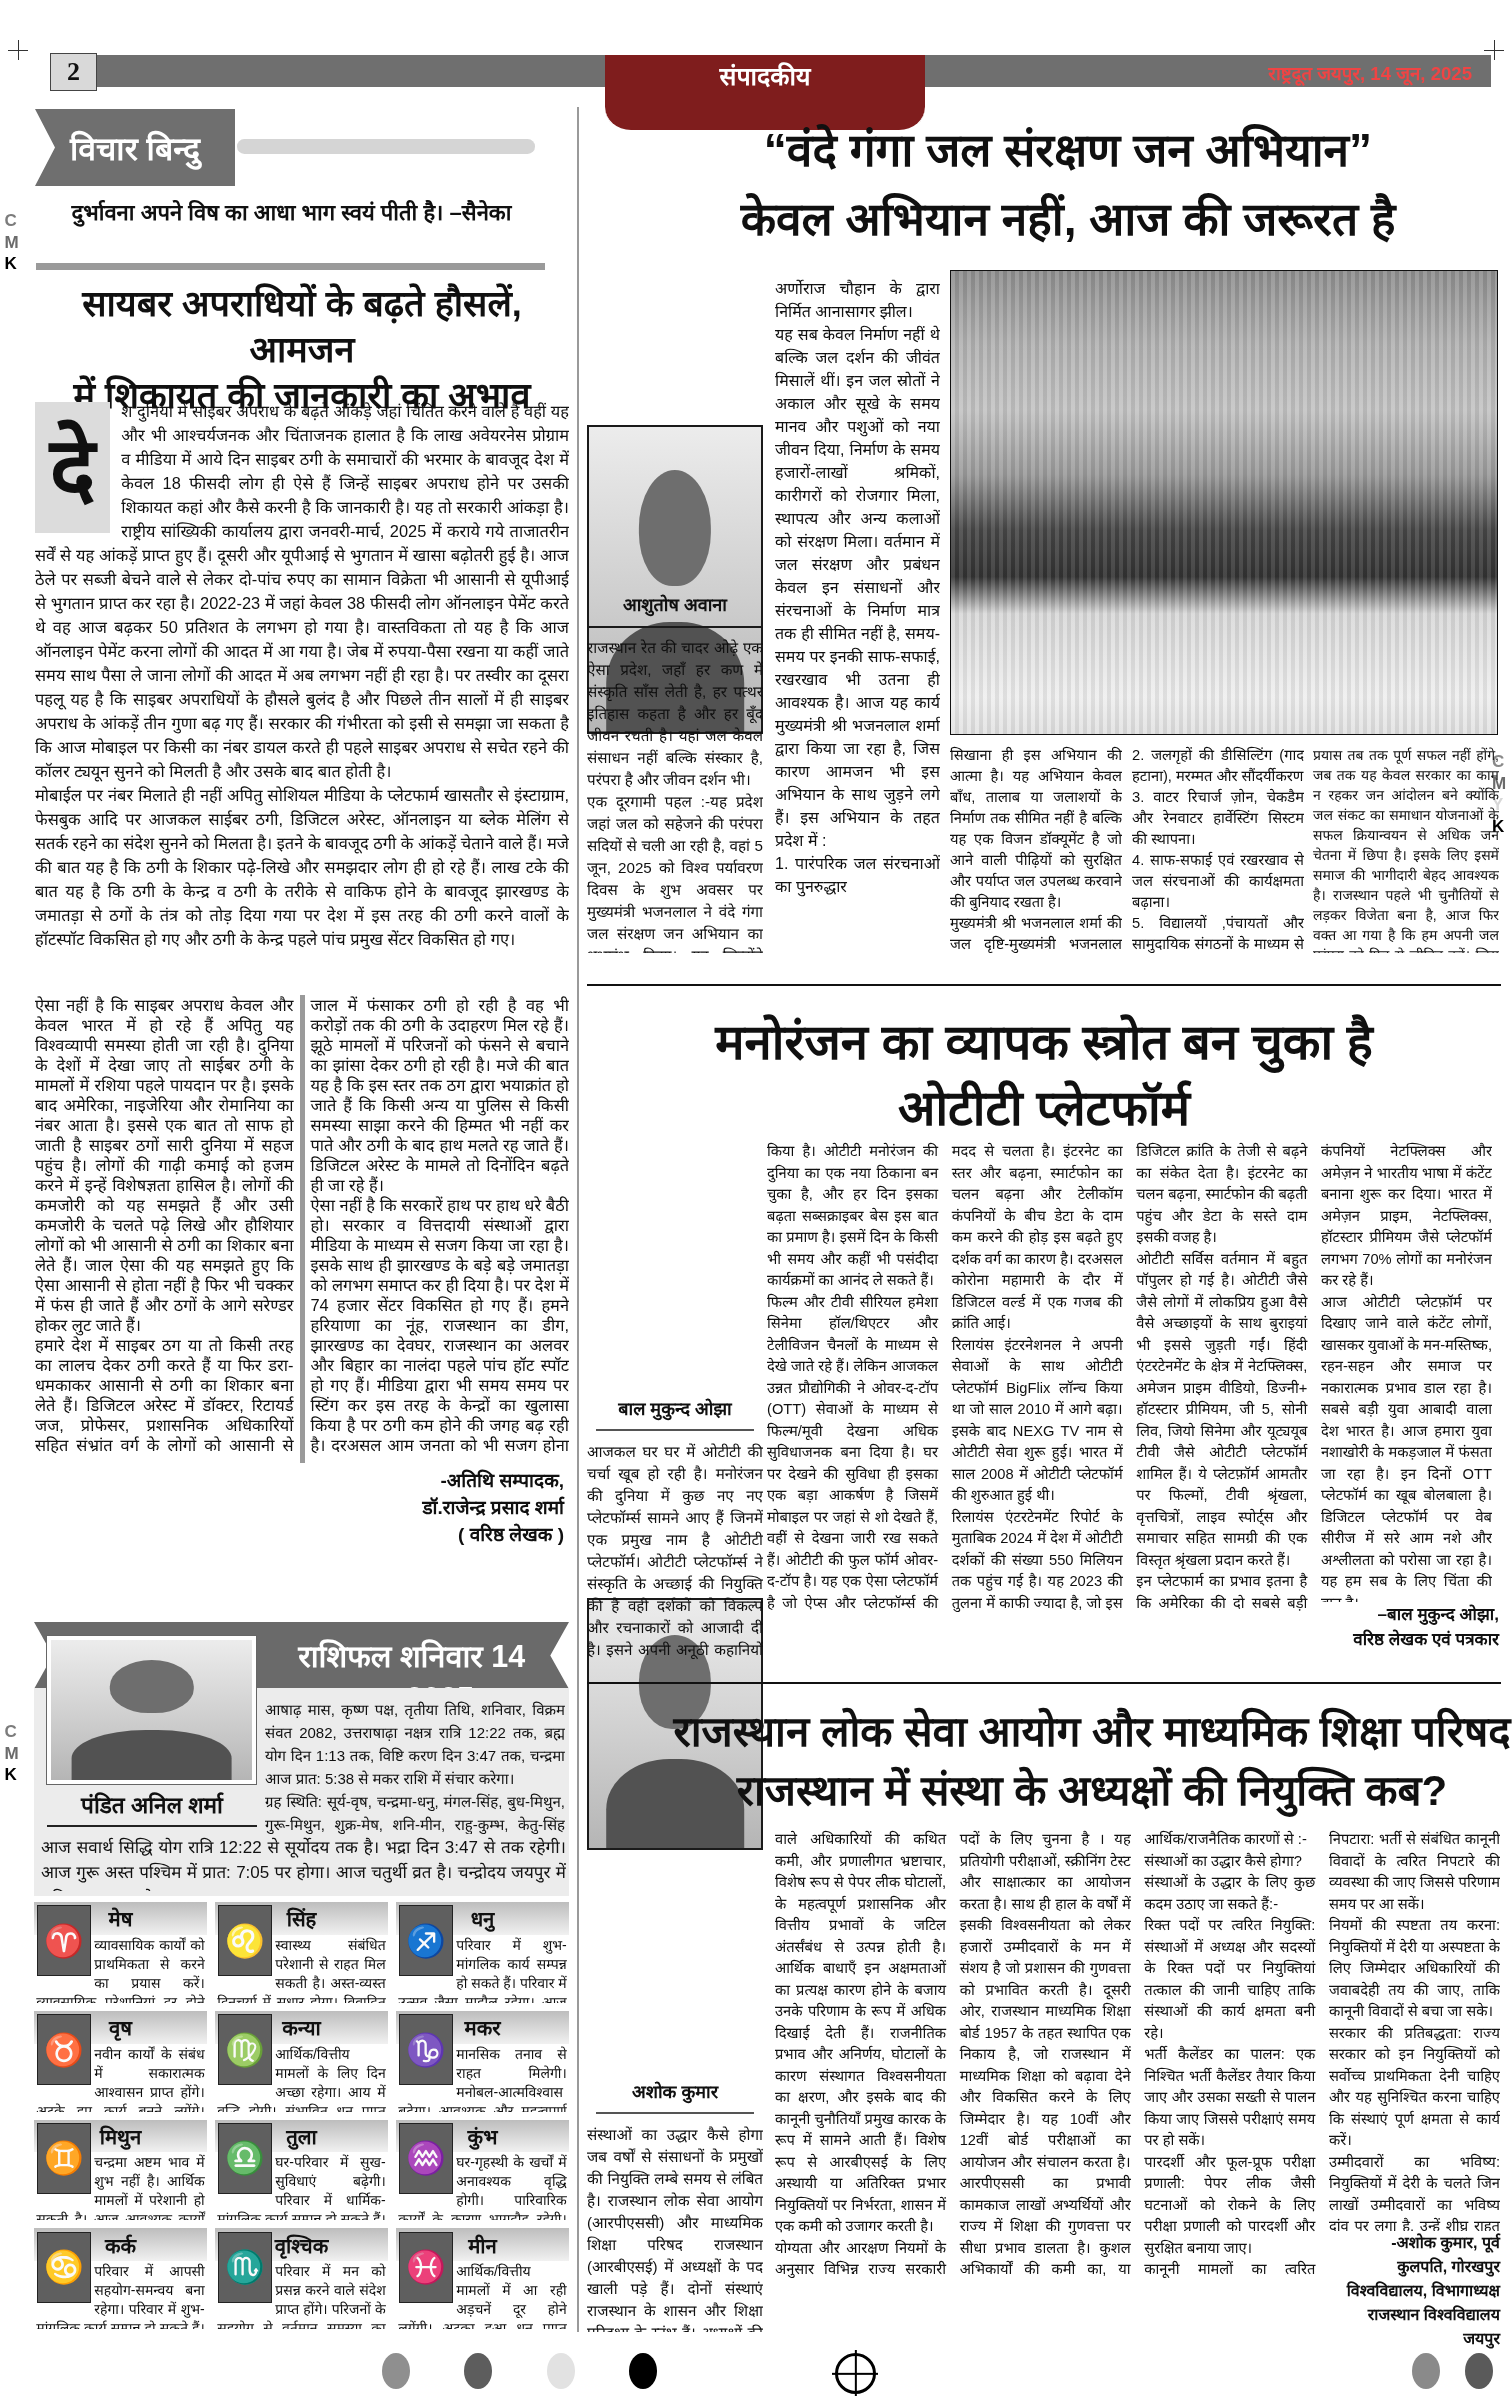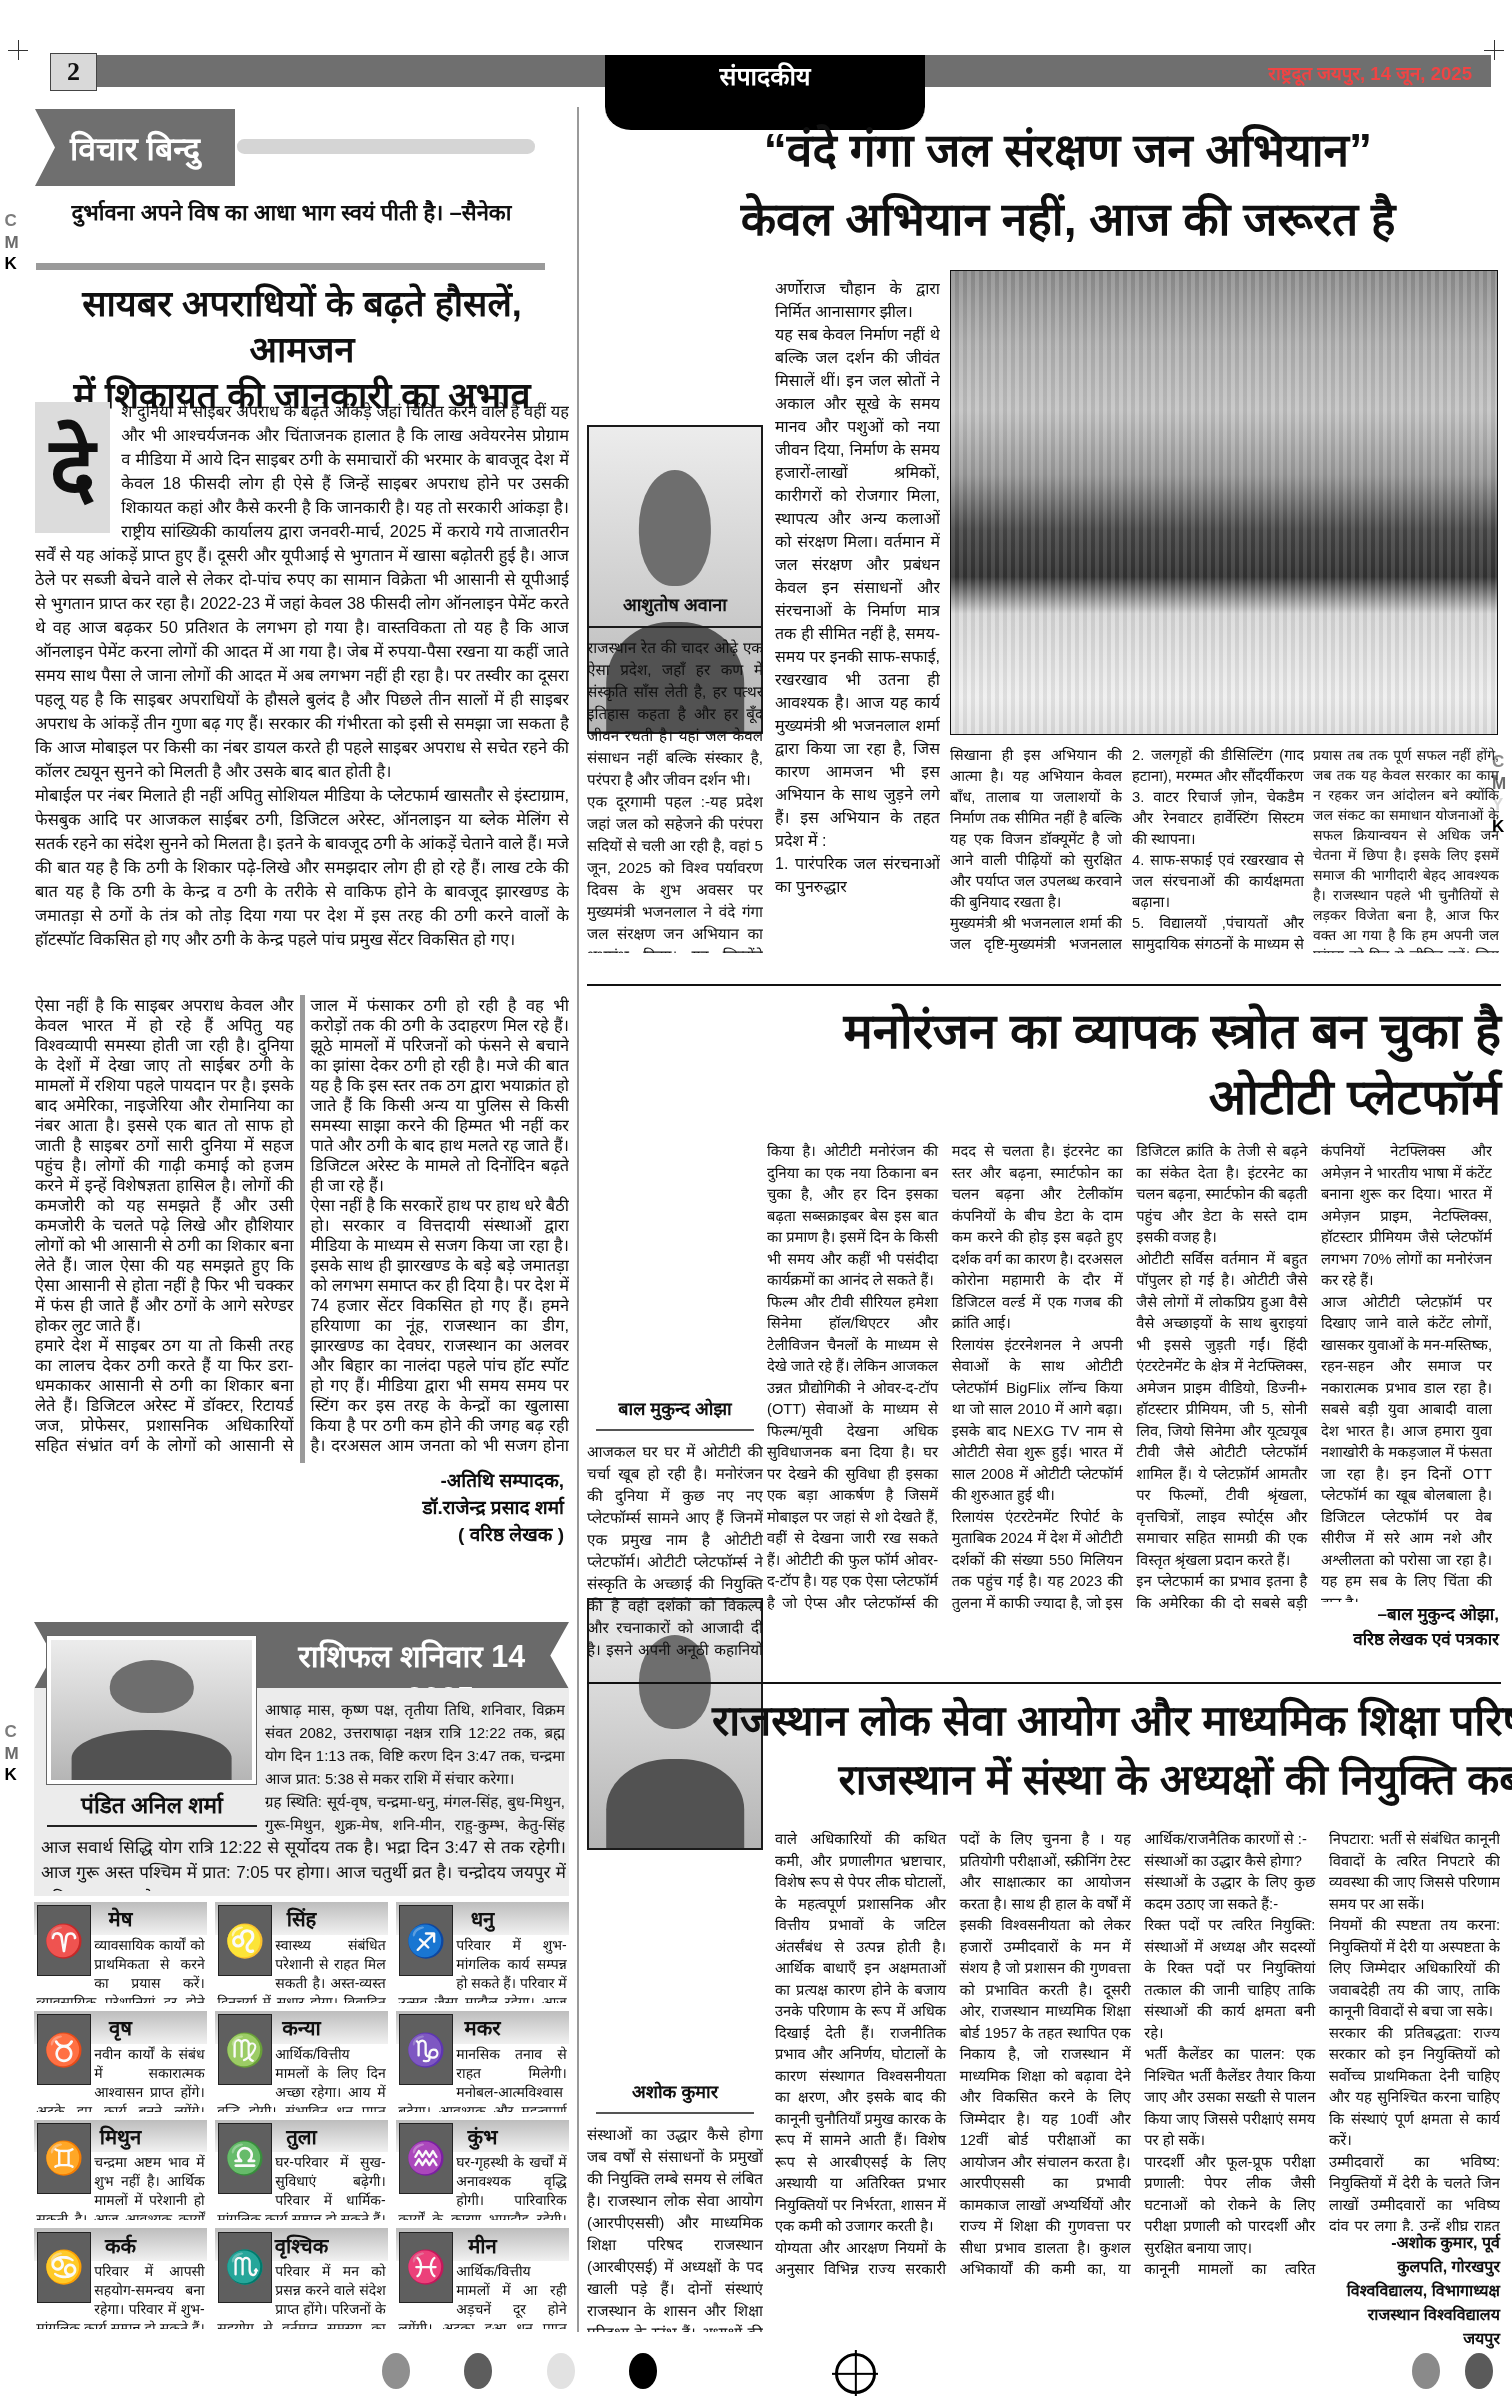--- a/index.html
+++ b/index.html
@@ -10,21 +10,21 @@
   .just{text-align:justify;}
   .ctr{text-align:center;}
   .rt{text-align:right;}
   .b{font-weight:bold;}
   .clip{overflow:hidden;}
 
   
   .hbar{left:50px;top:55px;width:1441px;height:32px;background:#6f6f6f;}
   .pgno{left:50px;top:53px;width:45px;height:36px;background:#d9d9d9;border:1.1px solid #444;
         font:bold 26px "Liberation Serif",serif;display:flex;align-items:center;justify-content:center;}
-  .tab{left:605px;top:55px;width:320px;height:75px;background:#000000;border-radius:0 0 26px 26px;
+  .tab{left:605px;top:55px;width:320px;height:75px;background:#7f1d1d;border-radius:0 0 26px 26px;
        border-bottom:3.4px solid #fff;}
   .tab .lbl{margin-top:3.4px;color:#fff;font-size:25px;font-weight:bold;text-align:center;}
   .mast{right:40px;top:60px;color:#ef4444;font-size:18.6px;font-weight:bold;}
 
   
   .crop{width:20.3px;height:20.3px;}
   .crop::before{content:"";position:absolute;left:0;top:9.6px;width:20.3px;height:1.1px;background:#333;}
   .crop::after{content:"";position:absolute;left:9.6px;top:0;width:1.1px;height:20.3px;background:#333;}
   .cmyk{font:bold 17px "Liberation Sans",sans-serif;line-height:21.5px;}
   .cmyk span{display:block;}
@@ -78,21 +78,21 @@
 
   
   .g-head{left:611px;top:116px;width:914px;font-size:46px;line-height:1.5;font-weight:bold;}
   .lake{left:950px;top:270px;width:546px;height:463px;border:1.7px solid #111;
         background:
           repeating-linear-gradient(90deg,rgba(255,255,255,.10) 0 4px,rgba(0,0,0,.07) 4px 8px),
           linear-gradient(180deg,#8f8f8f 0%,#b3b3b3 16%,#c4c4c4 30%,#9b9b9b 44%,#474747 56%,#333 66%,#d9d9d9 74%,#efefef 92%,#e2e2e2 100%);}
 
   
   .sec-rule{left:587px;width:914px;height:2.3px;background:#111;}
-  .big-head{left:587px;width:914px;font-weight:bold;text-align:right;}
+  .big-head{left:587px;width:914px;font-weight:bold;text-align:center;margin-top:11px;}
   .flow4{column-count:4;column-gap:13.6px;}
   .by-box{background:#fff;font-weight:bold;}
 
   
   .dot{border-radius:50%;}
   .reg{width:35px;height:35px;border:3.4px solid #000;border-radius:50%;}
   .reg::before{content:"";position:absolute;left:50%;top:-5.6px;width:2.3px;height:46px;transform:translateX(-50%);background:#000;}
   .reg::after{content:"";position:absolute;top:50%;left:-5.6px;height:2.3px;width:46px;transform:translateY(-50%);background:#000;}
 </style>
 </head>

